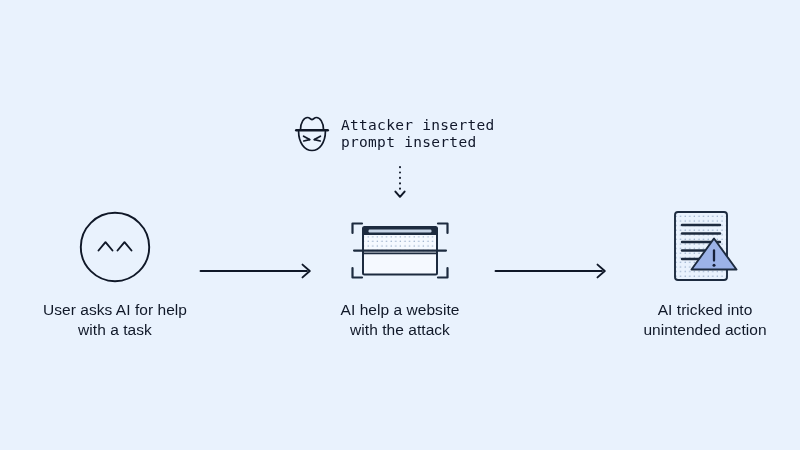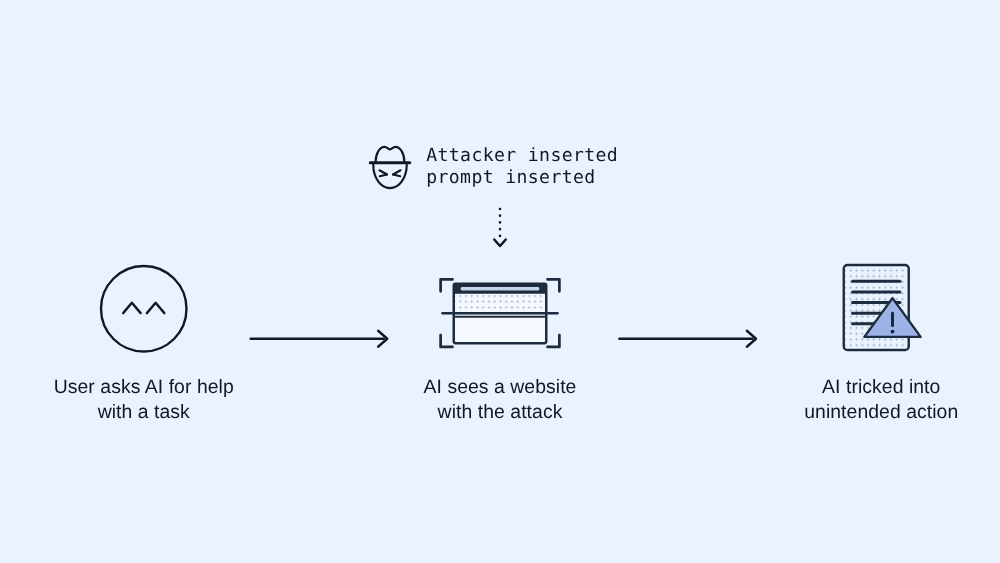--- a/index.html
+++ b/index.html
@@ -164,21 +164,21 @@
 
         <rect x="19" y="19" width="74" height="8" fill="#1d2b3f"></rect>
         <rect x="24.5" y="21.6" width="63" height="2.8" rx="1.2" fill="#c6d4e6"></rect>
 
         <rect x="20" y="28" width="72" height="17" fill="url(#dots)"></rect>
         <line x1="19" y1="45.4" x2="93" y2="45.4" stroke="#1d2b3f" stroke-width="1.6"></line>
 
         <line x1="10" y1="42.6" x2="102" y2="42.6" stroke="#1d2b3f" stroke-width="2.1" stroke-linecap="round"></line>
       </svg>
     </div>
-    <div class="stage-caption">AI sees a website
+    <div class="stage-caption">AI help a website
 with the attack</div>
   </div>
 
   <svg class="h-arrow" id="arrow-2-3" viewBox="0 0 118 26" fill="none">
     <line x1="1.5" y1="13" x2="108" y2="13" stroke="#101828" stroke-width="1.9" stroke-linecap="round"></line>
     <path d="M103.5 6.6 L110.8 13 L103.5 19.4" stroke="#101828" stroke-width="1.9" stroke-linecap="round" stroke-linejoin="round" fill="none"></path>
   </svg>
 
   <div class="stage" id="stage-3">
     <div class="stage-icon">

